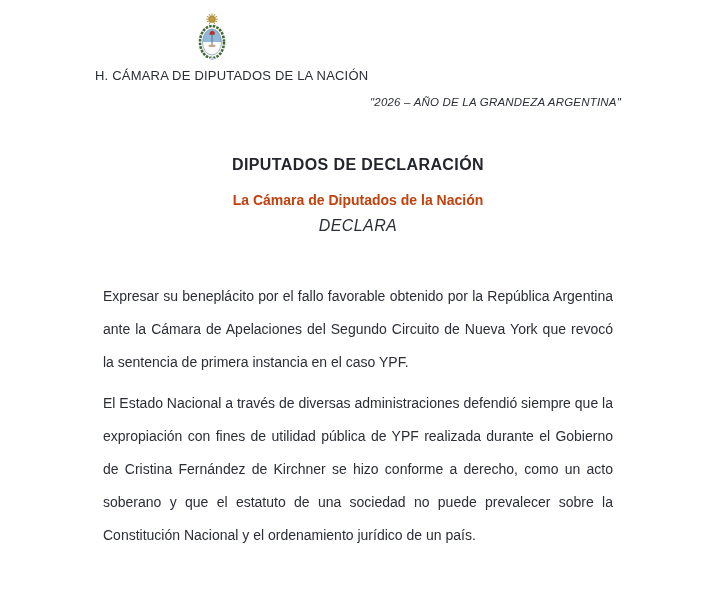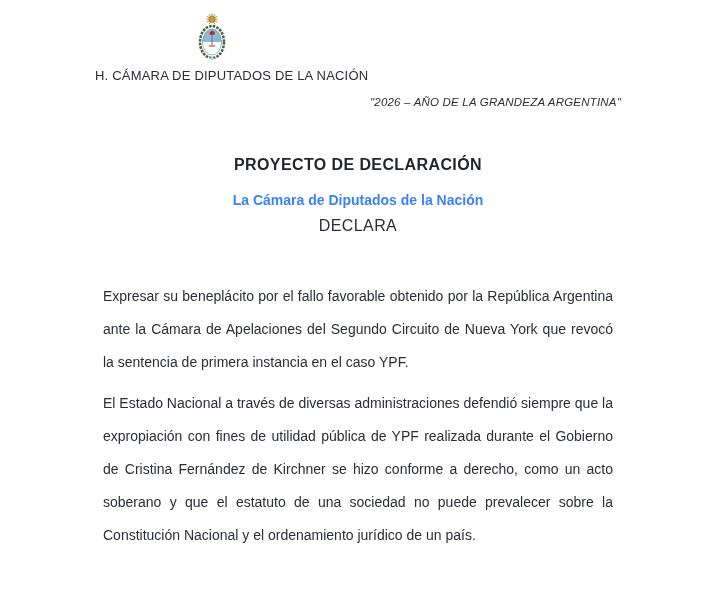--- a/index.html
+++ b/index.html
@@ -52,30 +52,31 @@
     color: #24262d;
   }
   .subtitle {
     position: absolute;
     left: 95px;
     top: 192px;
     width: 526px;
     text-align: center;
     font-size: 14px;
     font-weight: bold;
-    color: #3b82f6;
+    color: #c2410c;
   }
   .declara {
     position: absolute;
     left: 95px;
     top: 217px;
     width: 526px;
     text-align: center;
     font-size: 16px;
     letter-spacing: 0.4px;
+    font-style: italic;
   }
   .body-text {
     position: absolute;
     left: 95px;
     top: 272px;
     width: 526px;
     font-size: 14px;
     line-height: 33px;
     text-align: justify;
   }
@@ -120,21 +121,21 @@
       <rect x="15.6" y="31.8" width="6.8" height="2.2" rx="1.1" fill="#c9a184"></rect>
 
       <path d="M15.8 45.6 L19 43.9 L22.2 45.6 L19 47.2 Z" fill="#b9cfe4"></path>
     </svg>
   </div>
 
   <div class="institution">H. CÁMARA DE DIPUTADOS DE LA NACIÓN</div>
 
   <div class="motto">"2026 – AÑO DE LA GRANDEZA ARGENTINA"</div>
 
-  <div class="title">PROYECTO DE DECLARACIÓN</div>
+  <div class="title">DIPUTADOS DE DECLARACIÓN</div>
 
   <div class="subtitle">La Cámara de Diputados de la Nación</div>
 
   <div class="declara">DECLARA</div>
 
   <div class="body-text">
     <p>Expresar su beneplácito por el fallo favorable obtenido por la República Argentina ante la Cámara de Apelaciones del Segundo Circuito de Nueva York que revocó la sentencia de primera instancia en el caso YPF.</p>
     <p>El Estado Nacional a través de diversas administraciones defendió siempre que la expropiación con fines de utilidad pública de YPF realizada durante el Gobierno de Cristina Fernández de Kirchner se hizo conforme a derecho, como un acto soberano y que el estatuto de una sociedad no puede prevalecer sobre la Constitución Nacional y el ordenamiento jurídico de un país.</p>
   </div>
 

